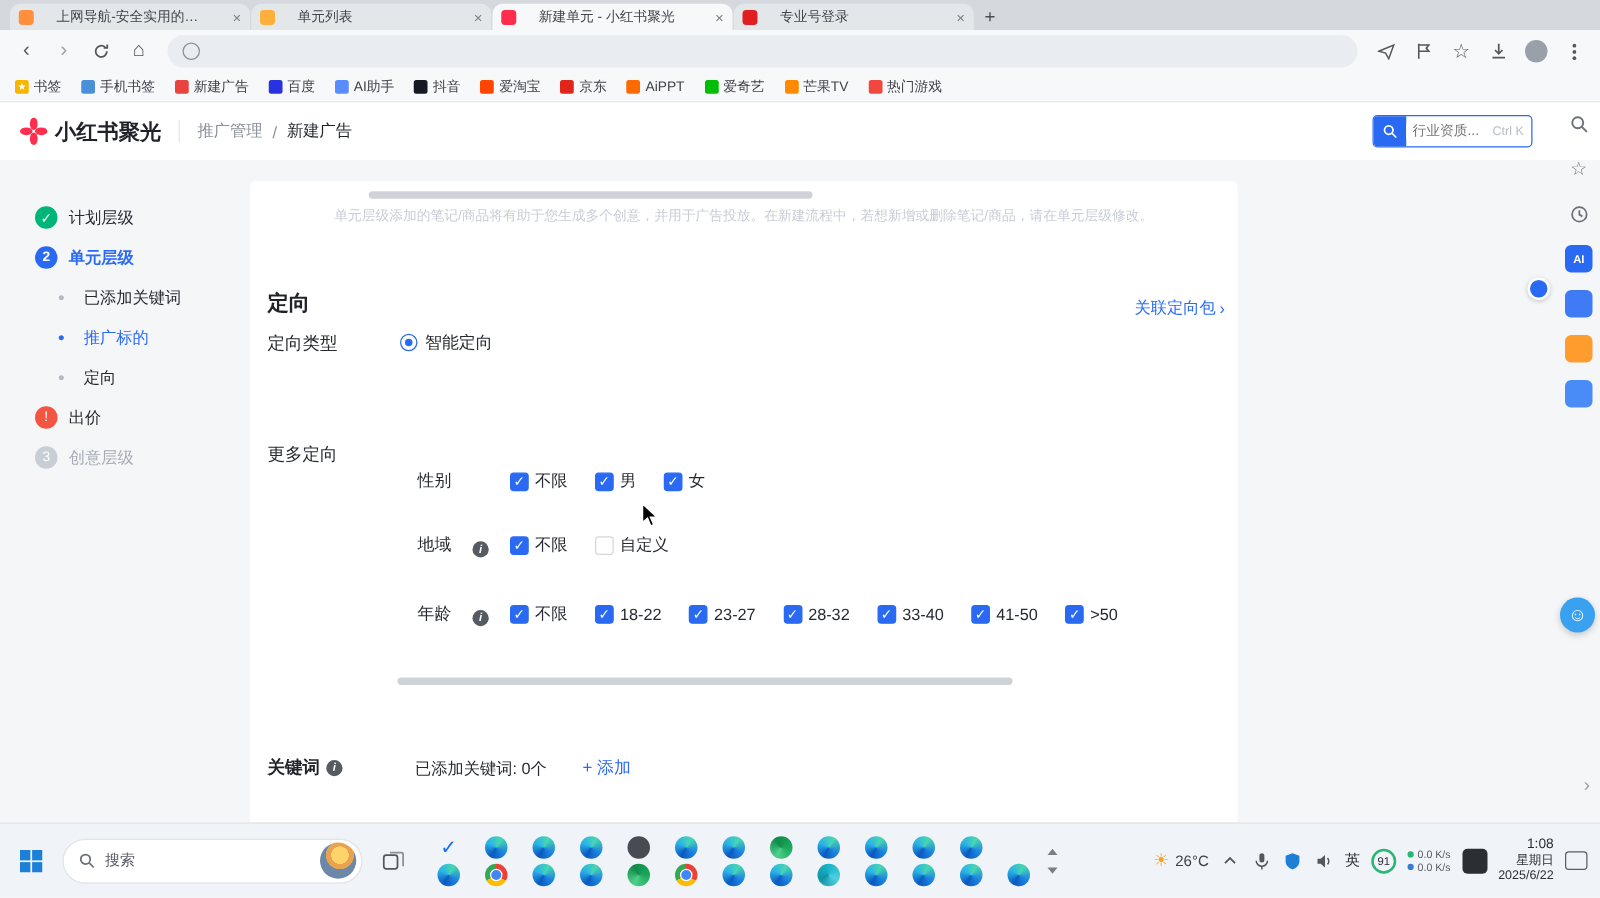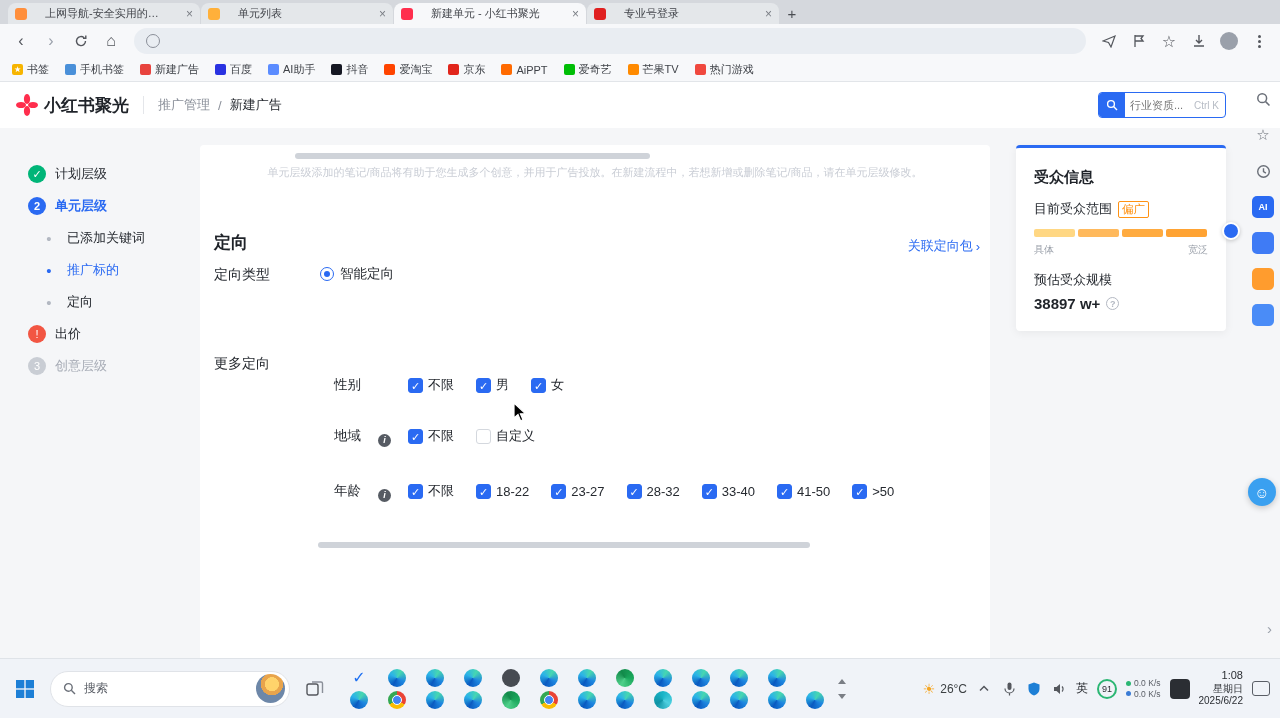--- a/index.html
+++ b/index.html
@@ -407,45 +407,30 @@
             <label class="cb">
               <span class="box on"></span>
               <span>&gt;50</span>
             </label>
           </div>
       </div>
 
       <div class="hthumb" style="left:118px;top:397px;width:492px"></div>
 
 
-    </div>
-
-    <div class="acard">
-      <div class="atitle">受众信息</div>
-      <div class="arange">
-        <span>目前受众范围</span>
-        <span class="chip">偏广</span>
-      </div>
-      <div class="segs">
-
-      <span class="seg" style="background: rgb(255, 215, 131);"></span>
-          <span class="seg" style="background: rgb(255, 185, 92);"></span>
-          <span class="seg" style="background: rgb(255, 171, 64);"></span>
-          <span class="seg" style="background: rgb(255, 163, 51);"></span>
-        </div>
-      <div class="scale">
-        <span>具体</span>
-        <span>宽泛</span>
-      </div>
-      <div class="aest">预估受众规模</div>
-      <div class="aval">
-        <span>38897 w+</span>
-        <span class="ginf"></span>
-      </div>
-    </div>
+      <div class="kwrow">
+        <span class="kwlabel">
+          <span>关键词</span>
+          <span class="inf"></span>
+        </span>
+        <span class="kwcount">已添加关键词: 0个</span>
+        <span class="kwadd">+ 添加</span>
+      </div>
+    </div>
+
 
     <div class="rail">
       <span class="railbtn">
         <svg width="15" height="15" viewBox="0 0 15 15">
             <circle cx="6.2" cy="6.2" r="4.4" fill="none" stroke="#6a6f78" stroke-width="1.5"></circle>
             <line x1="9.6" y1="9.6" x2="13.5" y2="13.5" stroke="#6a6f78" stroke-width="1.5"></line>
           </svg>
       </span>
       <span class="railbtn">☆</span>
       <span class="railbtn">

